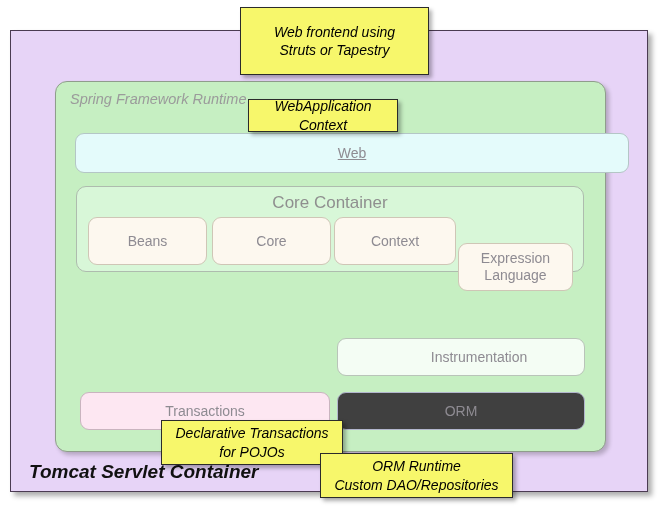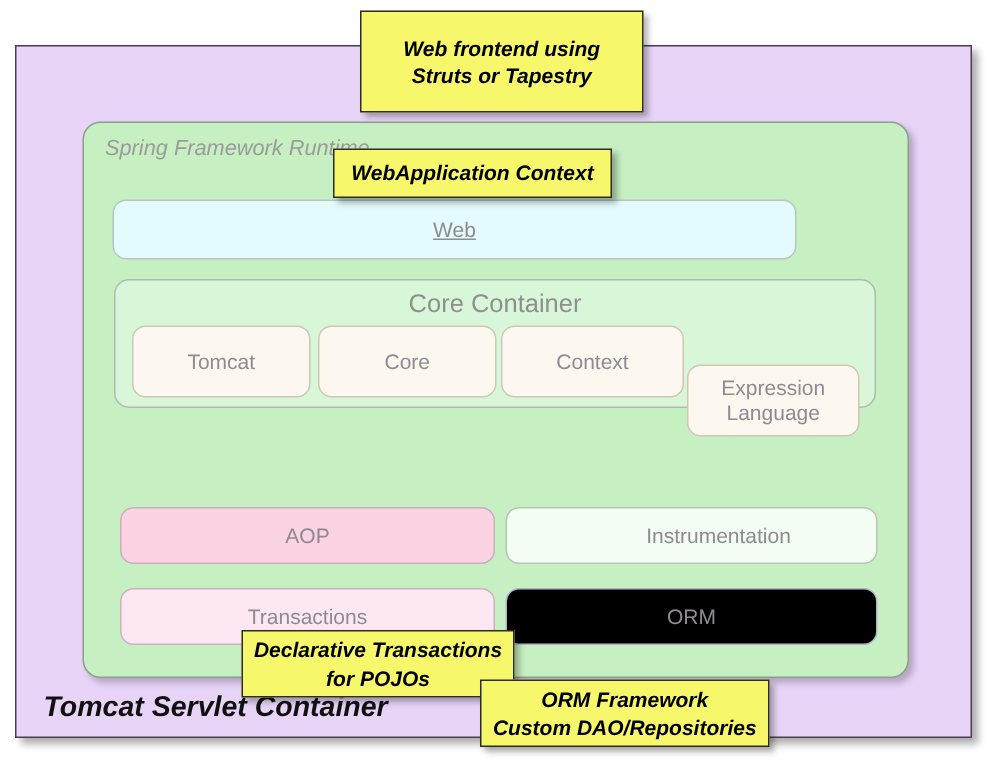--- a/index.html
+++ b/index.html
@@ -74,21 +74,21 @@
     text-align: center;
     font-size: 14px;
     color: #8e8b92;
     line-height: 1.18;
   }
   .module.web      { background: #e4fbfb; border-color: #b4c6c6; }
   .module.core-sub { background: #fdf8ef; border-color: #cfc6b6; }
   .module.aop      { background: #fbd3e3; border-color: #c9aebb; }
   .module.instr    { background: #f4fdf4; border-color: #b9c4b9; padding-left: 36px; }
   .module.tx       { background: #fde7f2; border-color: #c9b4bf; }
-  .module.orm      { background: #000000; border-color: #b2b6cd; }
+  .module.orm      { background: #404040; border-color: #b2b6cd; }
 
   
   .core-container {
     position: absolute;
     left: 76px;
     top: 186px;
     width: 508px;
     height: 86px;
     background: #d8f7d8;
     border: 1px solid #aebbae;
@@ -109,80 +109,79 @@
   .callout {
     position: absolute;
     background: #f7f76b;
     border: 1.5px solid #2b2b2b;
     box-sizing: border-box;
     display: flex;
     align-items: center;
     justify-content: center;
     text-align: center;
     font-size: 14px;
-    font-weight: bold;
+    font-weight: normal;
     font-style: italic;
     color: #000000;
     line-height: 1.3;
     box-shadow: 3px 3px 4px rgba(0,0,0,0.30);
     padding: 2px 6px;
   }
 </style>
 </head>
 <body>
 
 <div id="canvas">
 
   <div class="tomcat-box">
     <div class="tomcat-label">Tomcat Servlet Container</div>
   </div>
 
   <div class="spring-box">
     <div class="spring-label">Spring Framework Runtime</div>
   </div>
 
-  <div class="module web" style="left:75px; top:133px; width:456px; height:40px;text-decoration:underline;">Web</div>
+  <div class="module web" style="left:75px; top:133px; width:554px; height:40px;text-decoration:underline;">Web</div>
 
   <div class="core-container">
     <div class="core-container-title">Core Container</div>
   </div>
 
-  <div class="module core-sub" style="left:88px; top:217px; width:119px; height:48px;">Tomcat</div>
+  <div class="module core-sub" style="left:88px; top:217px; width:119px; height:48px;">Beans</div>
   <div class="module core-sub" style="left:212px; top:217px; width:119px; height:48px;">Core</div>
   <div class="module core-sub" style="left:334px; top:217px; width:122px; height:48px;">Context</div>
   <div class="module core-sub" style="left:458px; top:217px; width:115px; height:48px;margin-top:26px;">
     <span>
       <span>Expression</span><br>
       <span>Language</span>
     </span>
   </div>
 
-  <div class="module aop" style="left:80px; top:338px; width:250px; height:38px;">AOP</div>
   <div class="module instr" style="left:337px; top:338px; width:248px; height:38px;">Instrumentation</div>
 
   <div class="module tx" style="left:80px; top:392px; width:250px; height:38px;text-align:center;">Transactions</div>
   <div class="module orm" style="left:337px; top:392px; width:248px; height:38px;">ORM</div>
 
   <div class="callout" style="left:240px; top:7px; width:189px; height:68px;">
     <span>
       <span>Web frontend  using</span><br>
       <span>Struts or Tapestry</span>
     </span>
   </div>
 
-  <div class="callout" style="left:222px; top:99px; width:186px; height:33px;">WebApplication Context</div>
+  <div class="callout" style="left:248px; top:99px; width:150px; height:33px;">WebApplication Context</div>
 
 
   <div class="callout" style="left:161px; top:420px; width:182px; height:45px;">
     <span>
       <span>Declarative Transactions</span><br>
       <span>for POJOs</span>
     </span>
   </div>
 
   <div class="callout" style="left:320px; top:453px; width:193px; height:45px;">
     <span>
-      <span>ORM Framework</span><br>
+      <span>ORM Runtime</span><br>
       <span>Custom DAO/Repositories</span>
     </span>
   </div>
 
 </div>
 
 </body></html>

